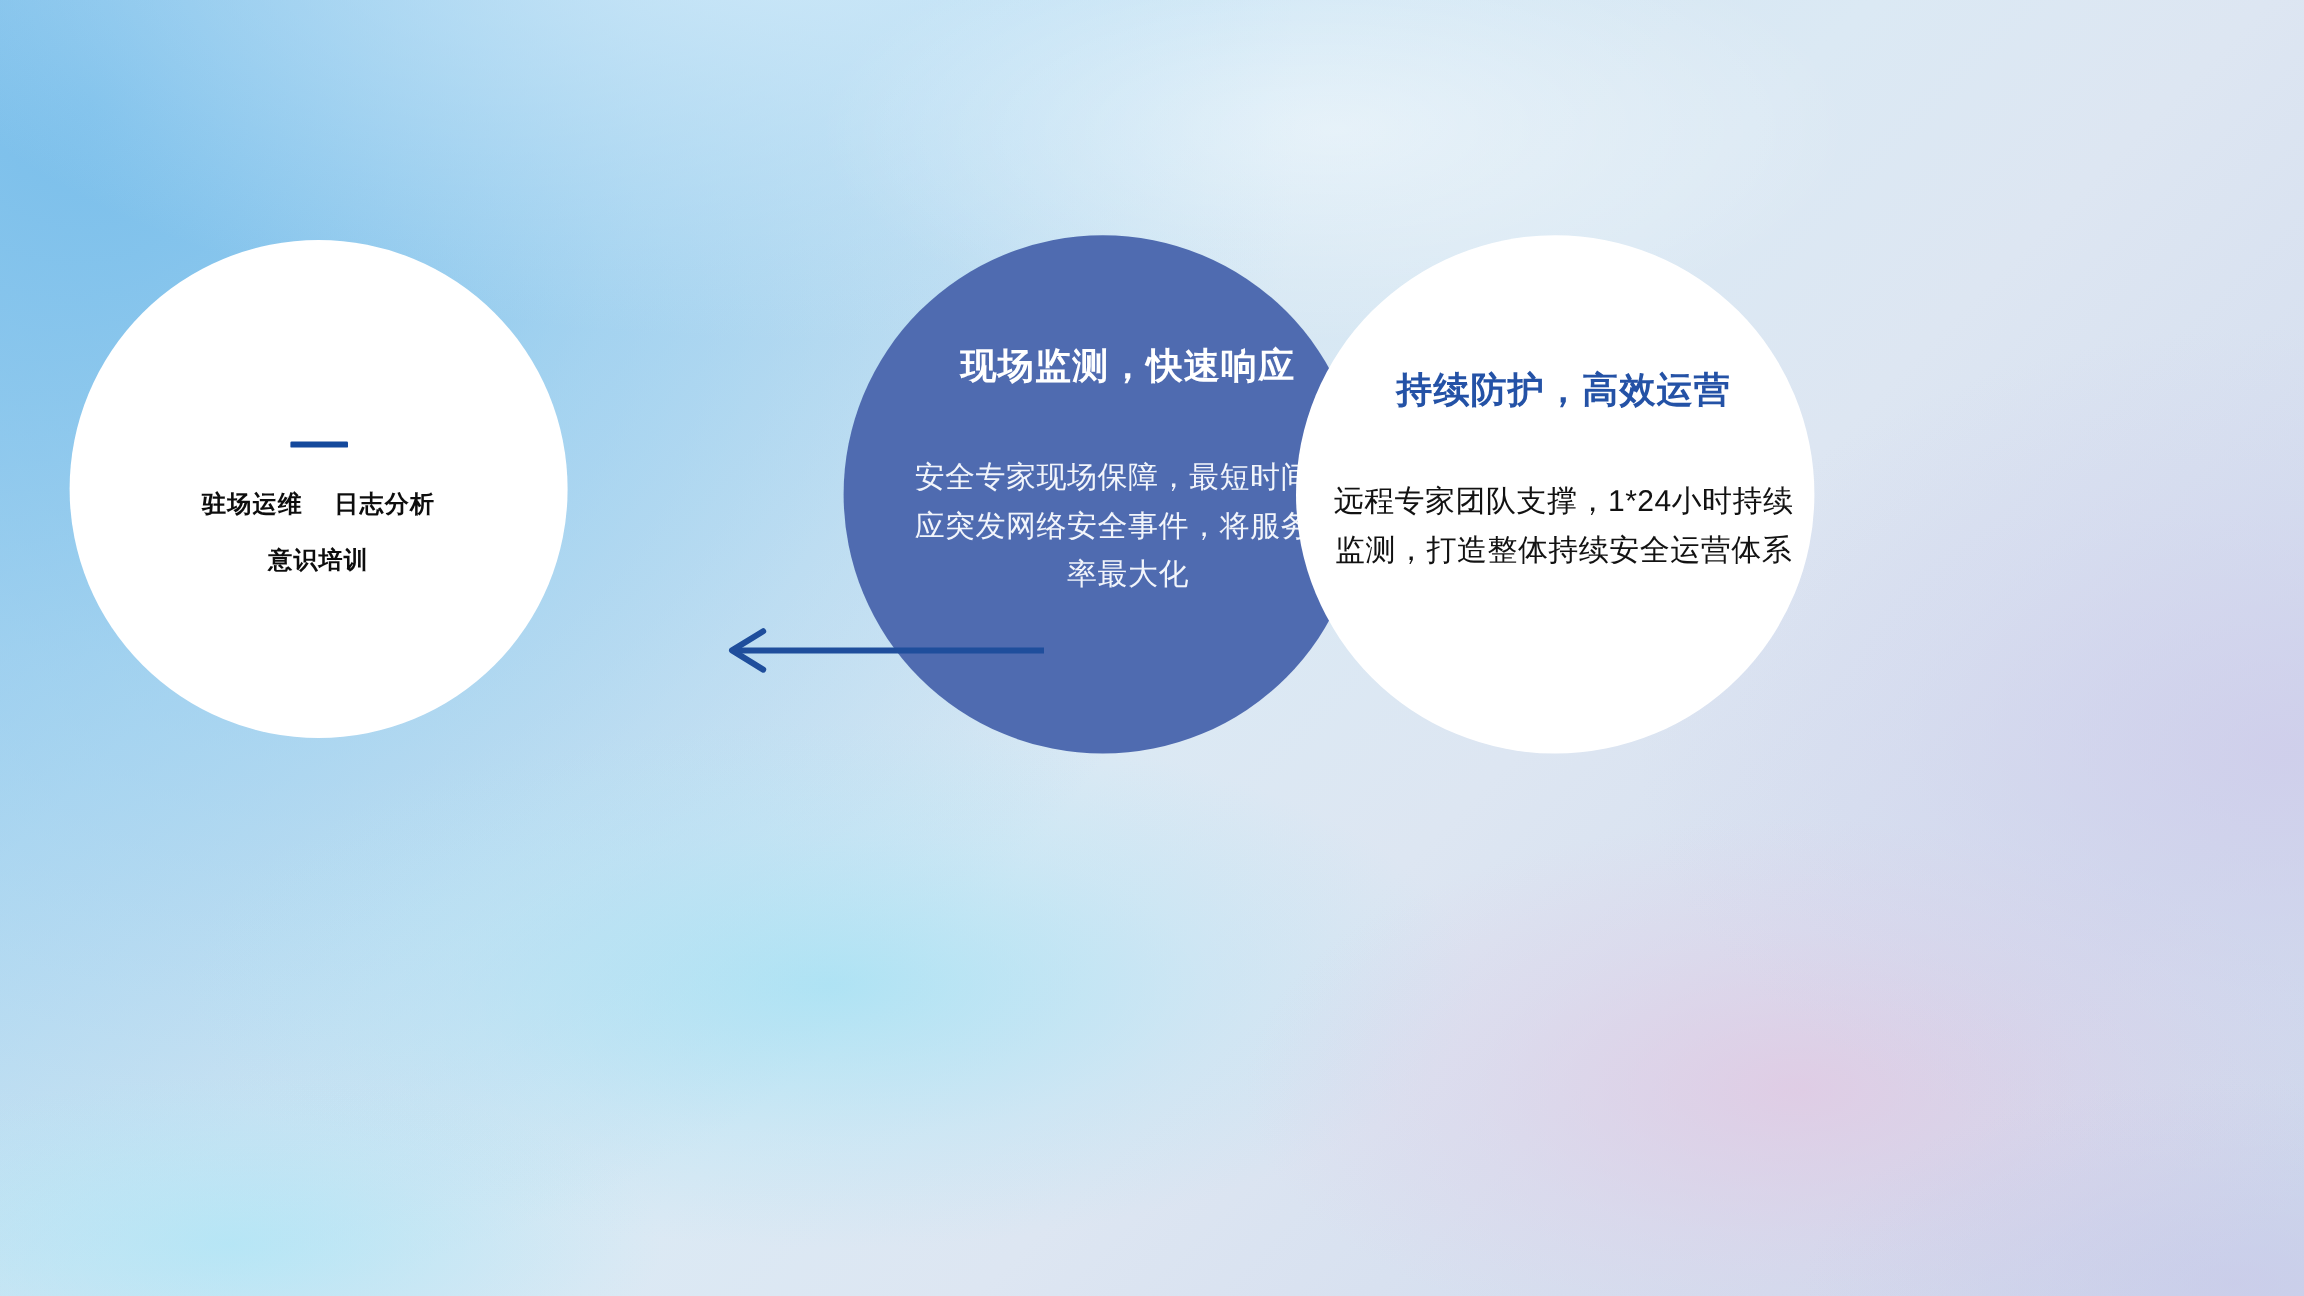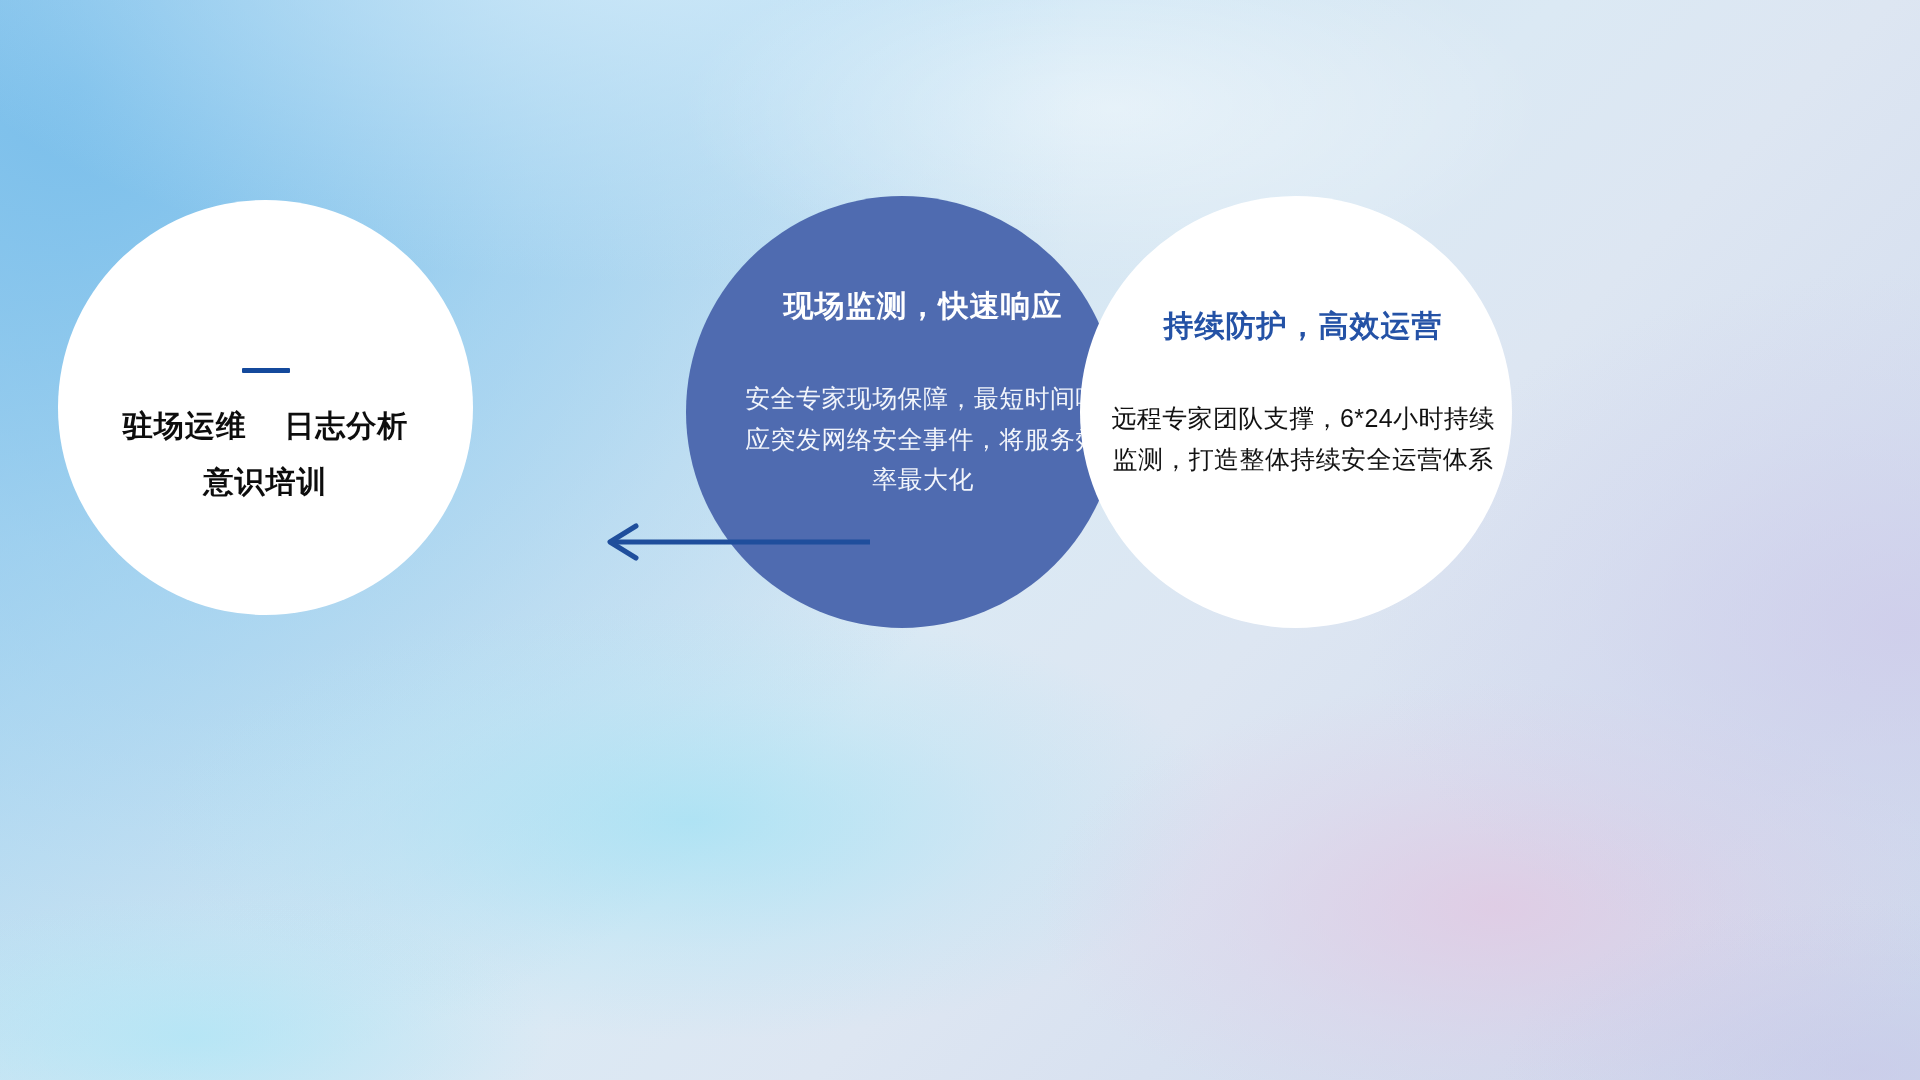--- a/index.html
+++ b/index.html
@@ -113,36 +113,36 @@
     text-align: center;
   }
   .accent-dash {
     width: 48px;
     height: 5px;
     background: #14499c;
     margin: 0 auto 38px auto;
     border-radius: 1px;
   }
   .left-line {
-    font-size: 30px;
+    font-size: 20px;
     font-weight: bold;
     color: #0d0d0d;
     letter-spacing: 1px;
     line-height: 1.0;
     margin-bottom: 28px;
     white-space: pre;
   }
   .left-line:last-child {
     margin-bottom: 0;
     font-family: Liberation Mono, monospace;
   }
 
   
   #circle-mid {
-    left: 686px;
+    left: 703px;
     top: 196px;
     width: 432px;
     height: 432px;
     z-index: 2;
   }
   #circle-mid .inner {
     position: absolute;
     left: 48px;
     right: 6px;
     top: 92px;
@@ -232,21 +232,21 @@
   <div id="circle-mid" class="circle circle-blue">
     <div class="inner">
       <div class="mid-title">现场监测，快速响应</div>
       <div class="mid-body">安全专家现场保障，最短时间响应突发网络安全事件，将服务效率最大化</div>
     </div>
   </div>
 
   <div id="circle-right" class="circle circle-white">
     <div class="inner">
       <div class="right-title">持续防护，高效运营</div>
-      <div class="right-body">远程专家团队支撑，6*24小时持续监测，打造整体持续安全运营体系</div>
+      <div class="right-body">远程专家团队支撑，1*24小时持续监测，打造整体持续安全运营体系</div>
     </div>
   </div>
 
   <svg id="connector-arrow" viewBox="0 0 270 44">
     <line x1="12" y1="22" x2="270" y2="22" stroke="#1f4e9c" stroke-width="5"></line>
     <polyline points="36,6 10,22 36,38" fill="none" stroke="#1f4e9c" stroke-width="5" stroke-linecap="round" stroke-linejoin="round"></polyline>
   </svg>
 
 </div>
 

